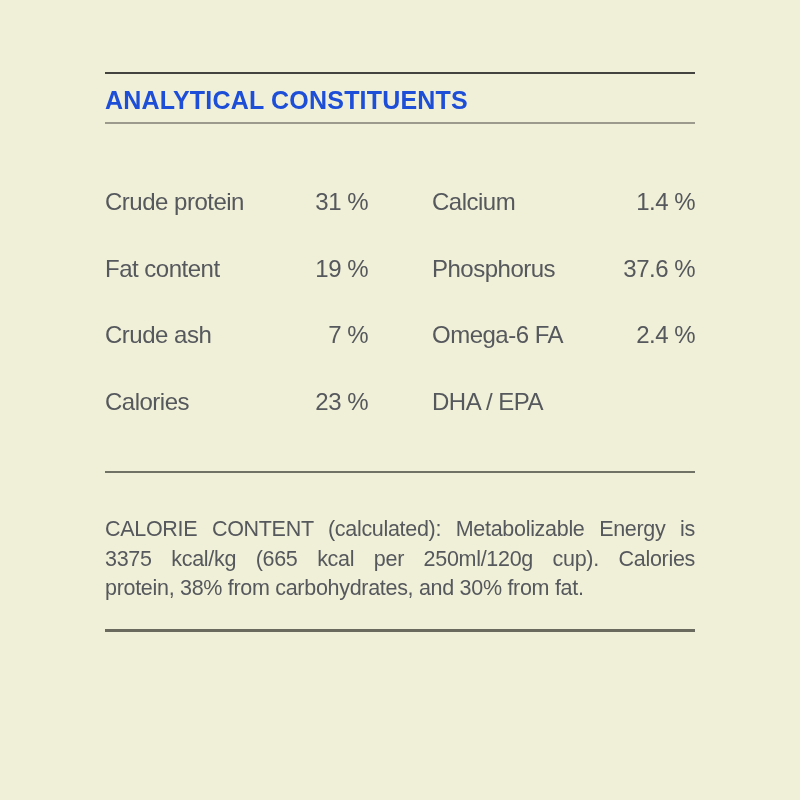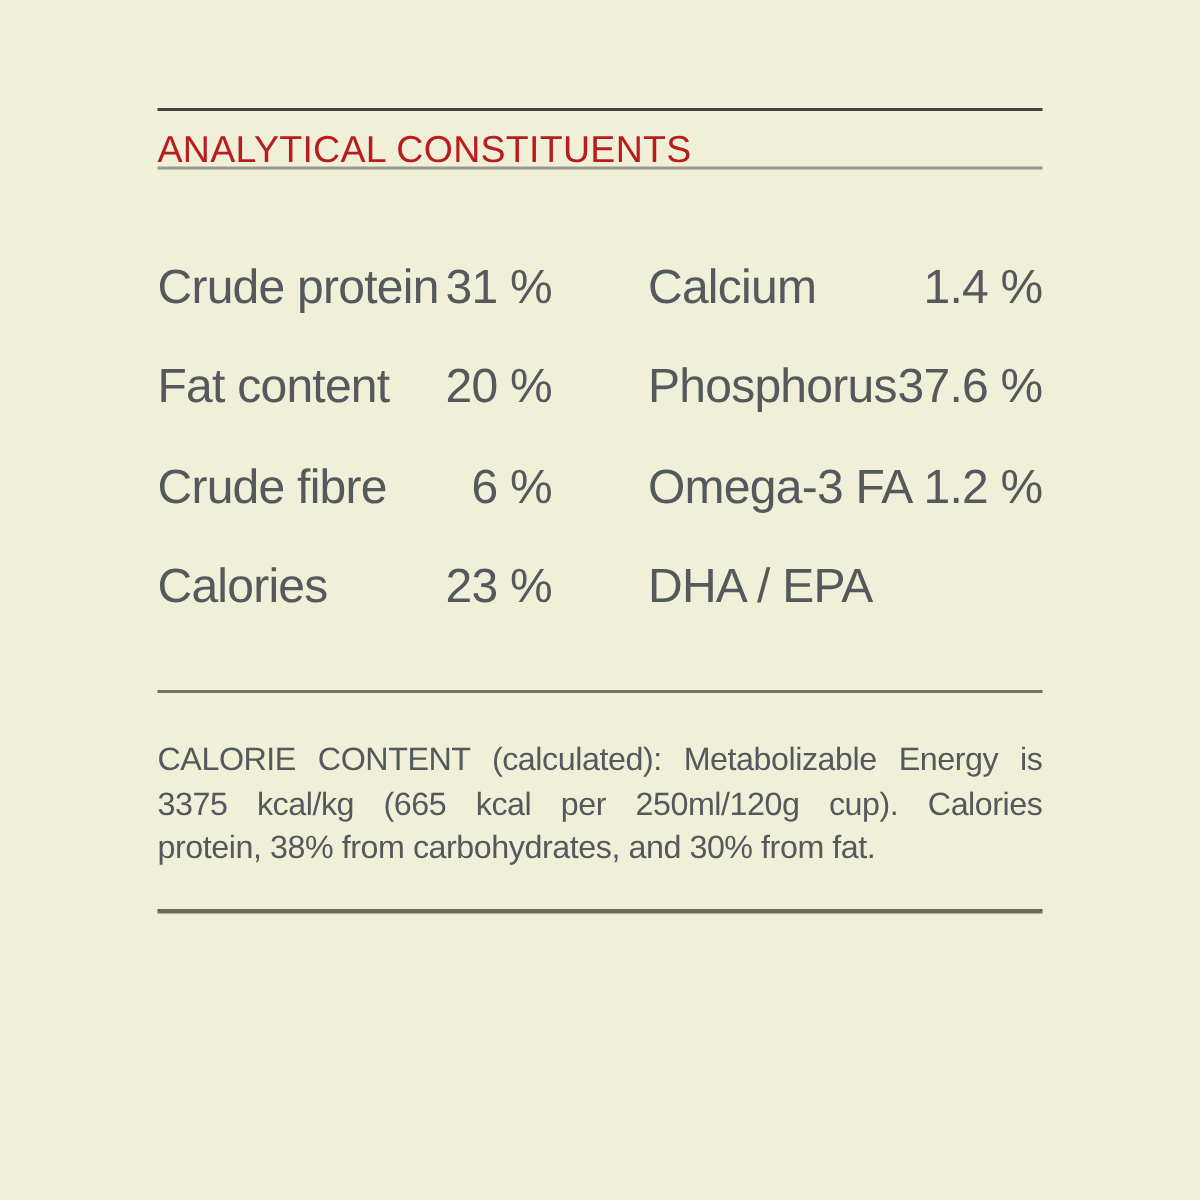--- a/index.html
+++ b/index.html
@@ -12,39 +12,39 @@
   }
   .panel { margin-left: 105px; width: 590px; }
 
   .rule { height: 2px; background: #9C998D; }
   .rule-top    { margin-top: 72px; background: #44433F; }
   .rule-light  { background: #9C998D; }
   .rule-mid    { margin-top: 36px; background: #6F7265; }
   .rule-bottom { margin-top: 25px; height: 3px; background: #6A6A5F; }
 
   .title {
-    margin: 0; height: 37px; line-height: 52px;
-    font-size: 25px; font-weight: normal;
+    margin: 0; height: 48px; line-height: 52px;
+    font-size: 25px; font-weight: bold;
     letter-spacing: 0.2px;
-    color: #b91c1c;
+    color: #1d4ed8;
     white-space: nowrap;
   }
 
   .table { margin-top: 45px; }
   .row {
     display: flex; justify-content: space-between; align-items: center;
     height: 66.5px;
-    font-size: 32px; letter-spacing: -0.5px;
+    font-size: 24px; letter-spacing: -0.5px;
   }
   .pair { display: flex; justify-content: space-between; width: 263px; }
   .lbl { white-space: nowrap; }
   .val { white-space: nowrap; text-align: right; }
 
   .calorie {
-    margin-top: 30px;
+    margin-top: 42px;
     font-size: 21.5px; line-height: 29.5px; letter-spacing: -0.3px;
   }
   .jline { text-align: justify; text-align-last: justify; white-space: nowrap; }
   .jline.last { text-align: right; text-align-last: left; }
 </style>
 </head>
 <body>
 
 <div class="panel">
 
@@ -63,39 +63,39 @@
       </div>
       <div class="pair">
         <span class="lbl">Calcium</span>
         <span class="val">1.4 %</span>
       </div>
     </div>
 
     <div class="row">
       <div class="pair">
         <span class="lbl">Fat content</span>
-        <span class="val">20 %</span>
+        <span class="val">19 %</span>
       </div>
       <div class="pair">
         <span class="lbl">Phosphorus</span>
         <span class="val">37.6 %</span>
       </div>
     </div>
 
-
     <div class="row">
       <div class="pair">
-        <span class="lbl">Crude fibre</span>
-        <span class="val">6 %</span>
+        <span class="lbl">Crude ash</span>
+        <span class="val">7 %</span>
       </div>
       <div class="pair">
-        <span class="lbl">Omega-3 FA</span>
-        <span class="val">1.2 %</span>
+        <span class="lbl">Omega-6 FA</span>
+        <span class="val">2.4 %</span>
       </div>
     </div>
+
 
     <div class="row">
       <div class="pair">
         <span class="lbl">Calories</span>
         <span class="val">23 %</span>
       </div>
       <div class="pair">
         <span class="lbl">DHA / EPA</span>
       </div>
     </div>

